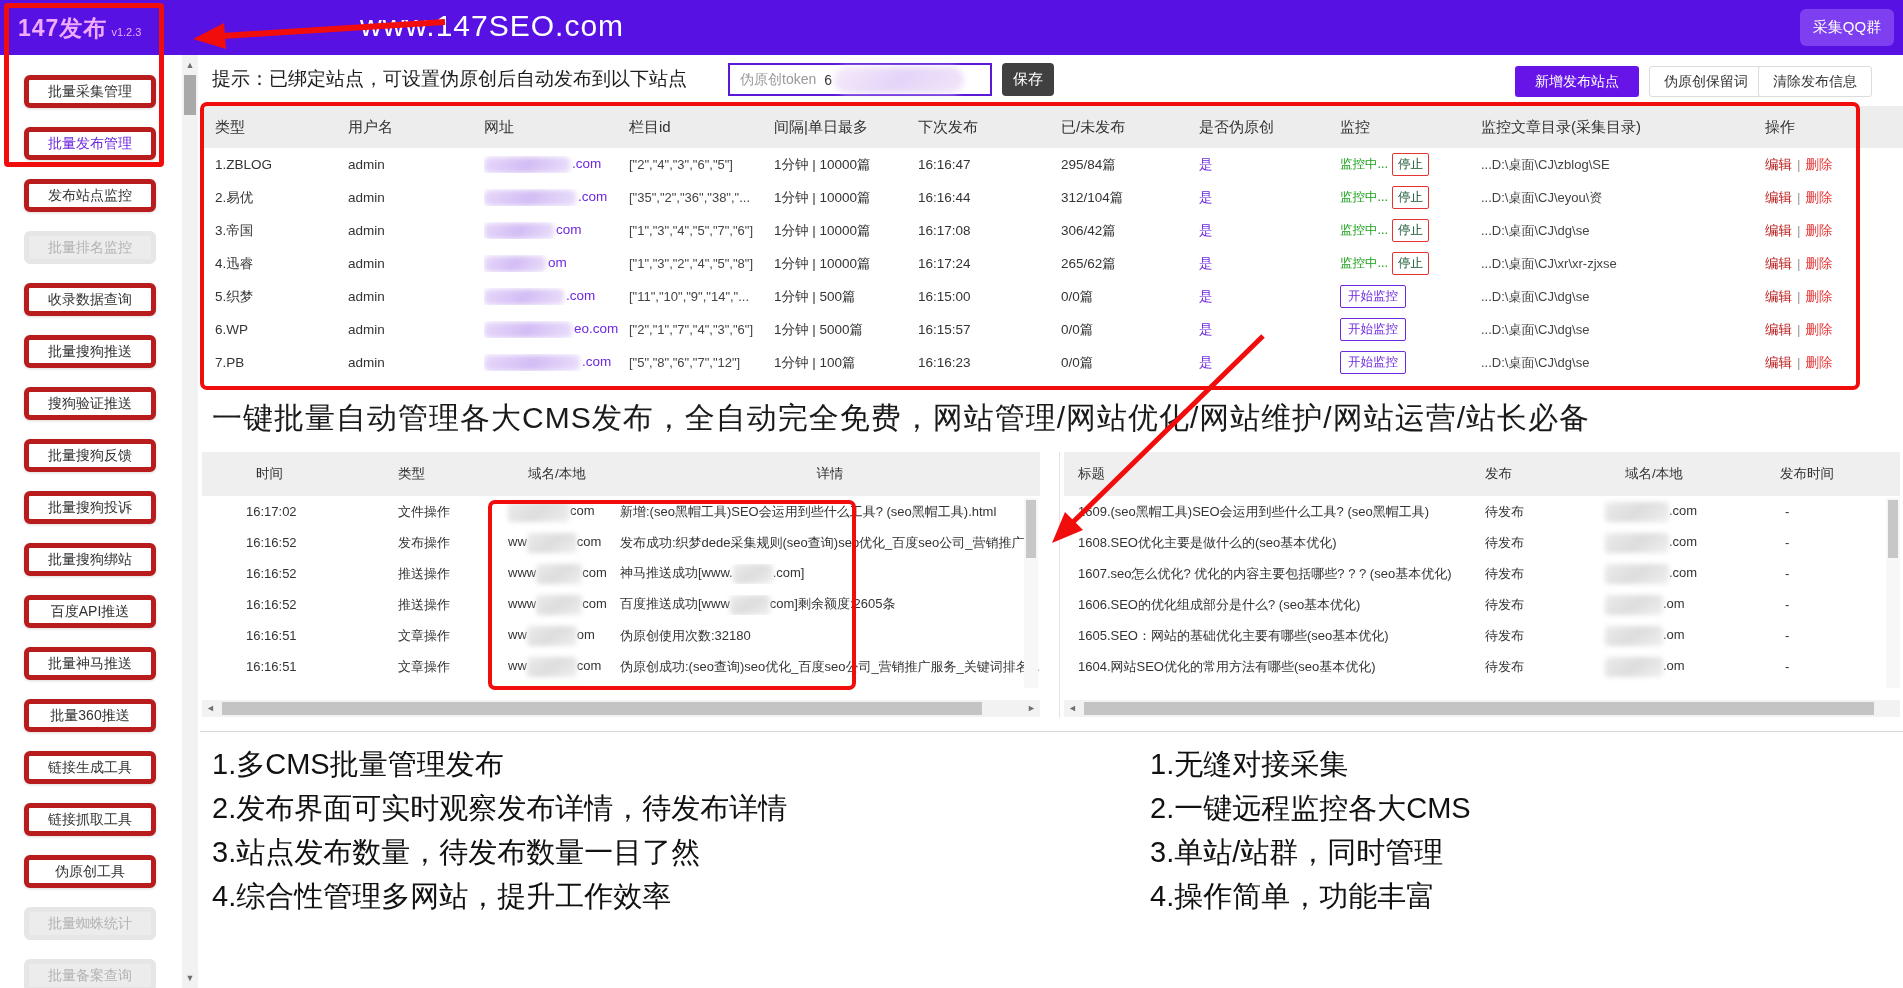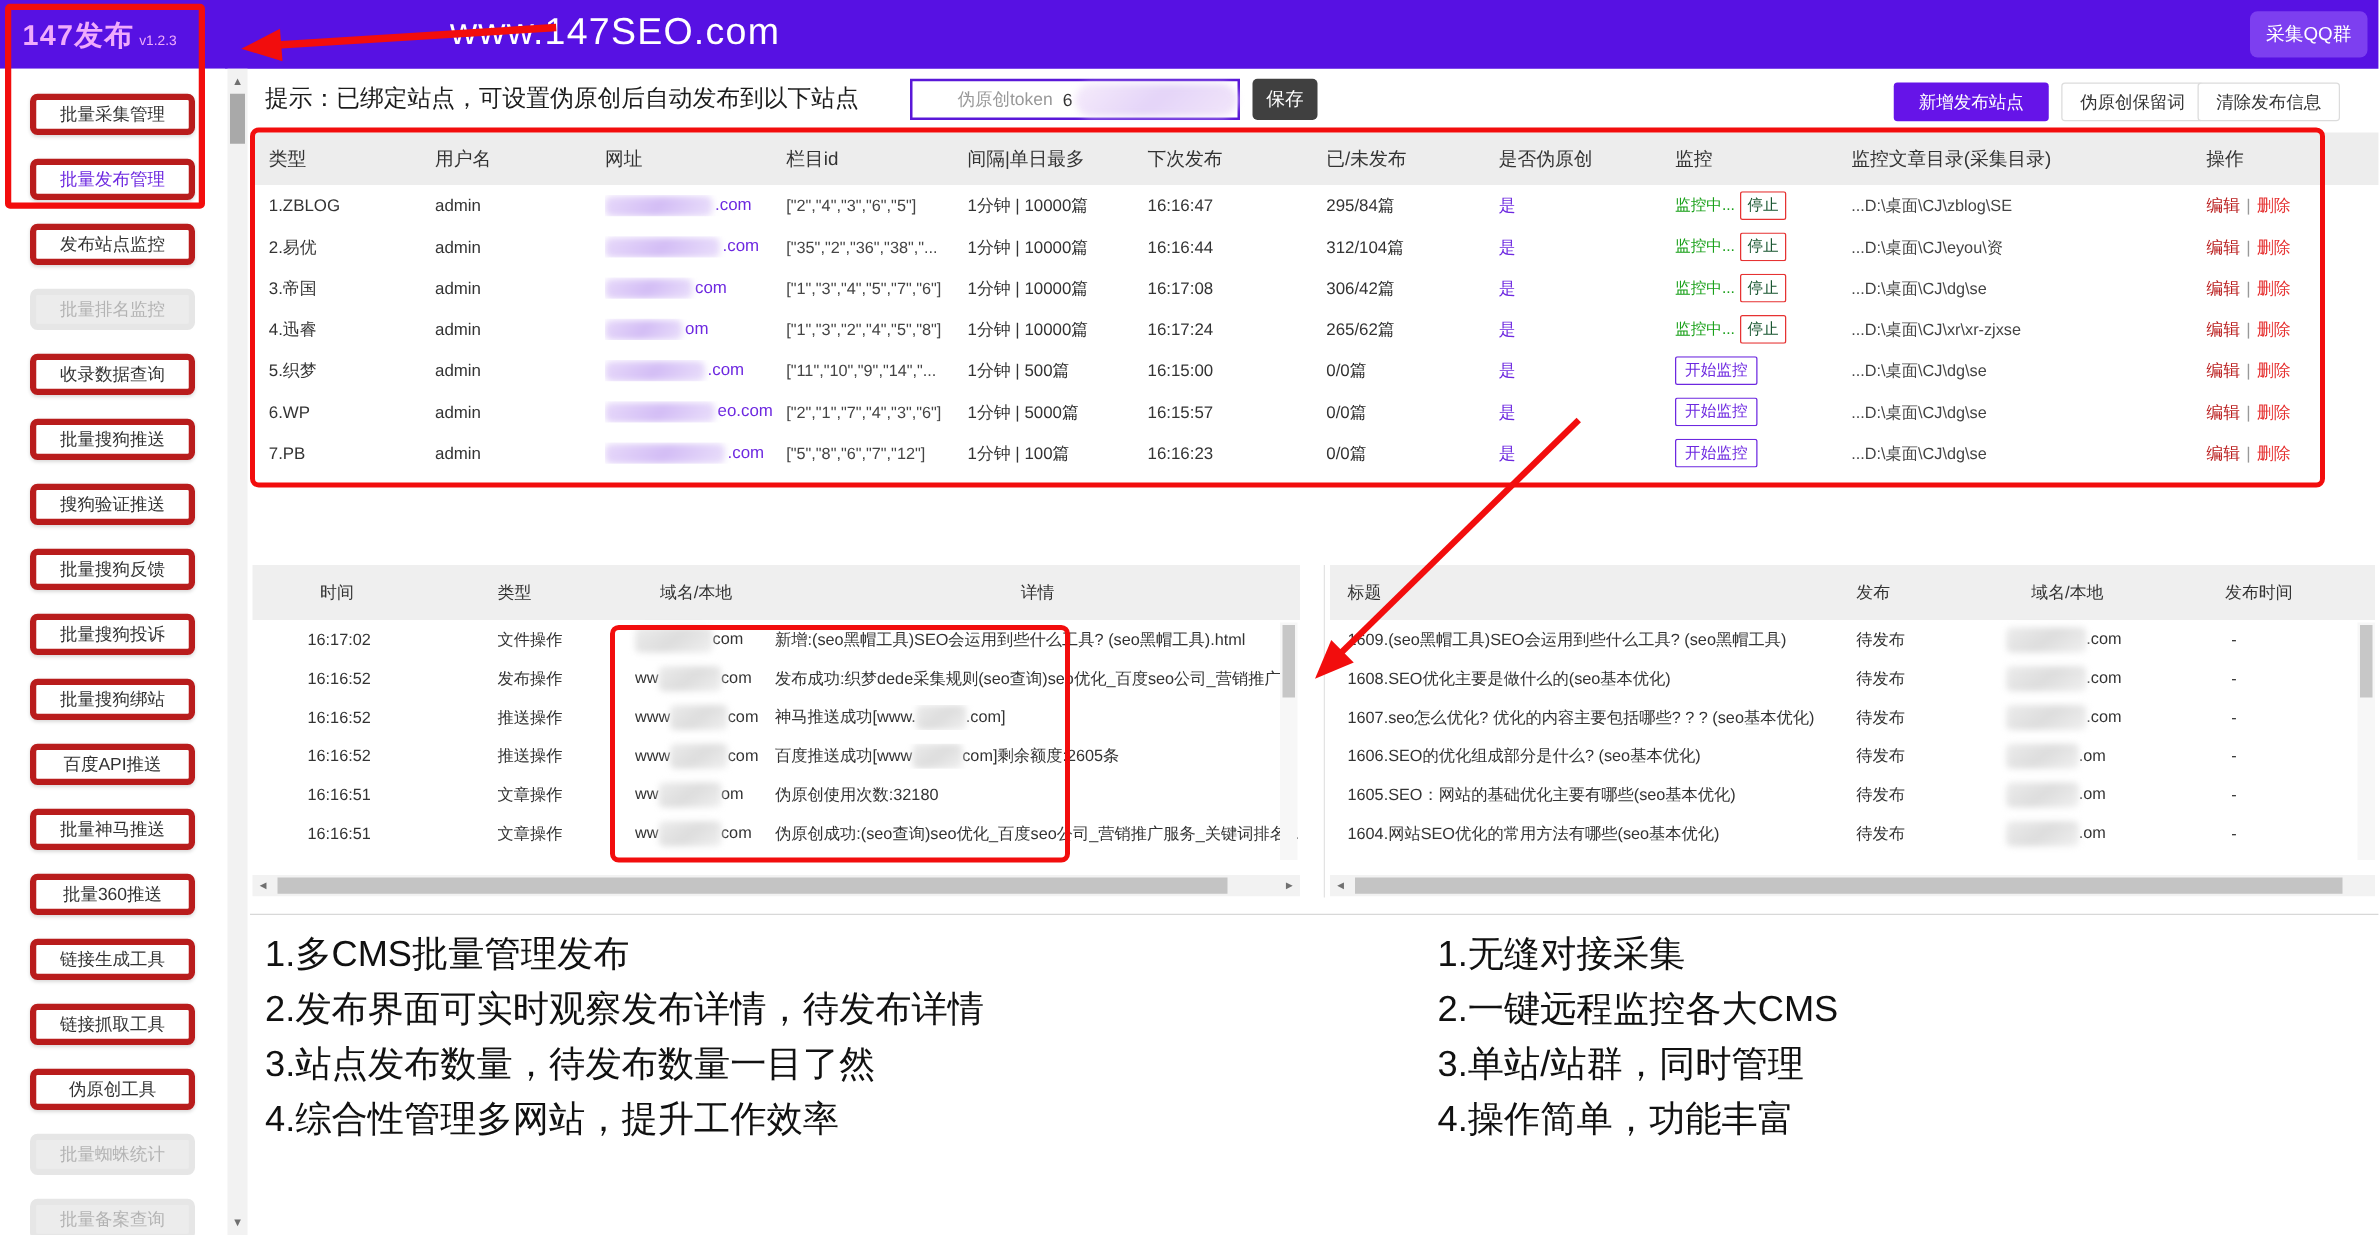--- a/index.html
+++ b/index.html
@@ -27,21 +27,21 @@
   
   .v-scroll { position:absolute; left:182px; top:55px; width:16px; height:933px; background:#f2f2f2; }
   .v-scroll .arr { position:absolute; left:0; width:16px; height:16px; color:#707070; font-size:9px;
                    text-align:center; line-height:16px; }
   .v-scroll .arr.up { top:2px; } .v-scroll .arr.down { bottom:2px; }
   .v-scroll .thumb { position:absolute; left:2px; top:20px; width:12px; height:40px; background:#a9a9a9; }
 
   
   .tip { position:absolute; left:212px; top:66px; font-size:19px; color:#1c1c1c; }
   .token-box { position:absolute; left:728px; top:63px; width:264px; height:33px; border:2px solid #5a18d8;
-               display:flex; align-items:center; padding-left:10px; background:#fff;justify-content:flex-end; }
+               display:flex; align-items:center; padding-left:10px; background:#fff; }
   .token-label { color:#999; font-size:14px; }
   .token-val { color:#333; font-size:14px; margin-left:8px; }
   .token-blur { display:inline-block; width:130px; height:26px; margin-left:2px; border-radius:13px;
                 background:linear-gradient(135deg,#f6ecfb,#e4d4f8,#f2e6fa); filter:blur(3px); }
   .save-btn { position:absolute; left:1002px; top:63px; width:52px; height:33px; background:#404040; color:#fff;
               border:none; border-radius:4px; font-size:15px; cursor:pointer; }
   .top-btn { position:absolute; top:66px; height:31px; font-size:14px; border-radius:3px; cursor:pointer; font-family:inherit; }
   .btn-add { left:1515px; width:124px; background:#6614e8; color:#fff; border:none; }
   .btn-ghost { background:#fff; border:1px solid #dcdcdc; color:#333; }
   .btn-reserve { left:1649px; width:114px; }
@@ -271,20 +271,21 @@
         <div class="cell">1分钟 | 100篇</div>
         <div class="cell">16:16:23</div>
         <div class="cell">0/0篇</div>
         <div class="cell pseudo">是</div>
         <div class="cell"><button class="start-btn">开始监控</button></div>
         <div class="cell dir-cell">...D:\桌面\CJ\dg\se</div>
         <div class="cell"><span class="act-edit">编辑</span><span class="act-sep">|</span><span class="act-del">删除</span></div>
       </div>
     </div>
 
+  <div class="banner">一键批量自动管理各大CMS发布，全自动完全免费，网站管理/网站优化/网站维护/网站运营/站长必备</div>
 
   <div class="log-table" id="log-table">
       <div class="lg-grid lg-head">
         <div class="h-time">时间</div>
         <div class="h-type">类型</div>
         <div class="h-domain">域名/本地</div>
         <div class="h-detail">详情</div>
       </div>
       <div class="lg-grid lg-row">
         <div class="c-time">16:17:02</div>

